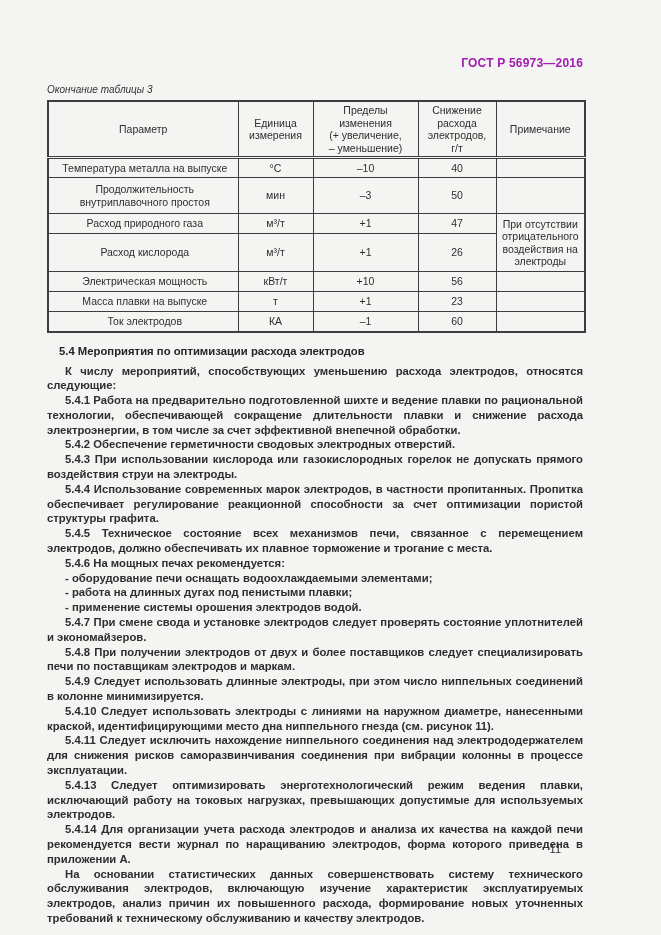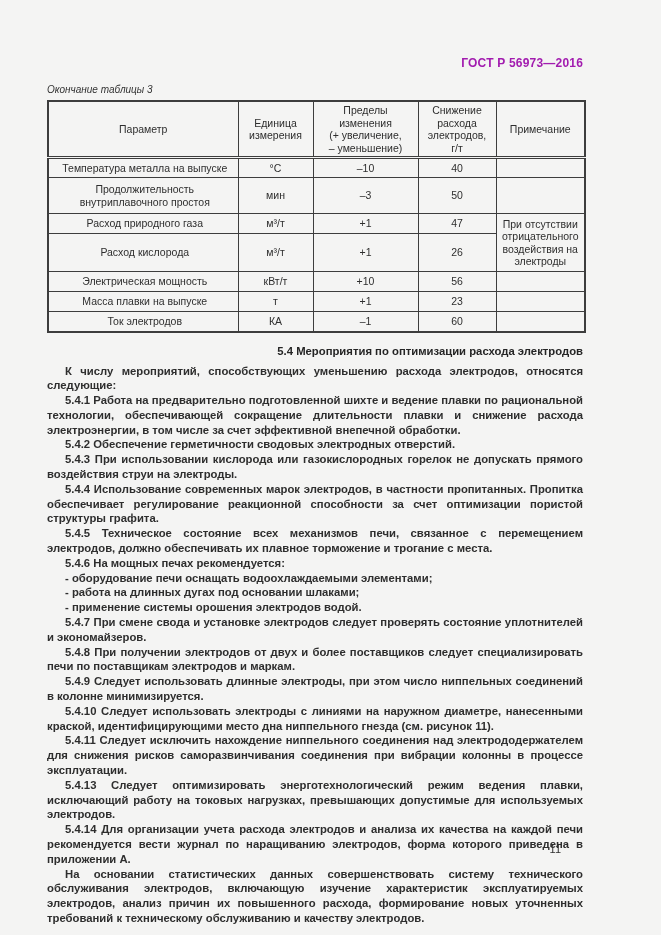--- a/index.html
+++ b/index.html
@@ -64,21 +64,20 @@
   td.note-span{
     line-height:12.5px;
     padding:2px 3px;
   }
   .section-heading{
     margin:12px 0 7px 0;
     font-size:11.3px;
     font-weight:bold;
     text-indent:12px;
     color:#252525;
-    text-align:right;
   }
   .bodytext p{
     margin:0;
     font-size:11.3px;
     line-height:14.8px;
     text-align:justify;
     text-indent:18px;
     color:#2e2e2e;
     font-weight:bold;
   }
@@ -177,21 +176,21 @@
 
   <div class="bodytext">
     <p>К числу мероприятий, способствующих уменьшению расхода электродов, относятся следующие:</p>
     <p>5.4.1 Работа на предварительно подготовленной шихте и ведение плавки по рациональной технологии, обеспечивающей сокращение длительности плавки и снижение расхода электроэнергии, в том числе за счет эффективной внепечной обработки.</p>
     <p>5.4.2 Обеспечение герметичности сводовых электродных отверстий.</p>
     <p>5.4.3 При использовании кислорода или газокислородных горелок не допускать прямого воздействия струи на электроды.</p>
     <p>5.4.4 Использование современных марок электродов, в частности пропитанных. Пропитка обеспечивает регулирование реакционной способности за счет оптимизации пористой структуры графита.</p>
     <p>5.4.5 Техническое состояние всех механизмов печи, связанное с перемещением электродов, должно обеспечивать их плавное торможение и трогание с места.</p>
     <p>5.4.6 На мощных печах рекомендуется:</p>
     <p>- оборудование печи оснащать водоохлаждаемыми элементами;</p>
-    <p>- работа на длинных дугах под основании шлаками;</p>
+    <p>- работа на длинных дугах под пенистыми плавки;</p>
     <p>- применение системы орошения электродов водой.</p>
     <p>5.4.7 При смене свода и установке электродов следует проверять состояние уплотнителей и экономайзеров.</p>
     <p>5.4.8 При получении электродов от двух и более поставщиков следует специализировать печи по поставщикам электродов и маркам.</p>
     <p>5.4.9 Следует использовать длинные электроды, при этом число ниппельных соединений в колонне минимизируется.</p>
     <p>5.4.10 Следует использовать электроды с линиями на наружном диаметре, нанесенными краской, идентифицирующими место дна ниппельного гнезда (см. рисунок 11).</p>
     <p>5.4.11 Следует исключить нахождение ниппельного соединения над электрододержателем для снижения рисков саморазвинчивания соединения при вибрации колонны в процессе эксплуатации.</p>
     <p>5.4.13 Следует оптимизировать энерготехнологический режим ведения плавки, исключающий работу на токовых нагрузках, превышающих допустимые для используемых электродов.</p>
     <p>5.4.14 Для организации учета расхода электродов и анализа их качества на каждой печи рекомендуется вести журнал по наращиванию электродов, форма которого приведена в приложении А.</p>
     <p>На основании статистических данных совершенствовать систему технического обслуживания электродов, включающую изучение характеристик эксплуатируемых электродов, анализ причин их повышенного расхода, формирование новых уточненных требований к техническому обслуживанию и качеству электродов.</p>
   </div>

